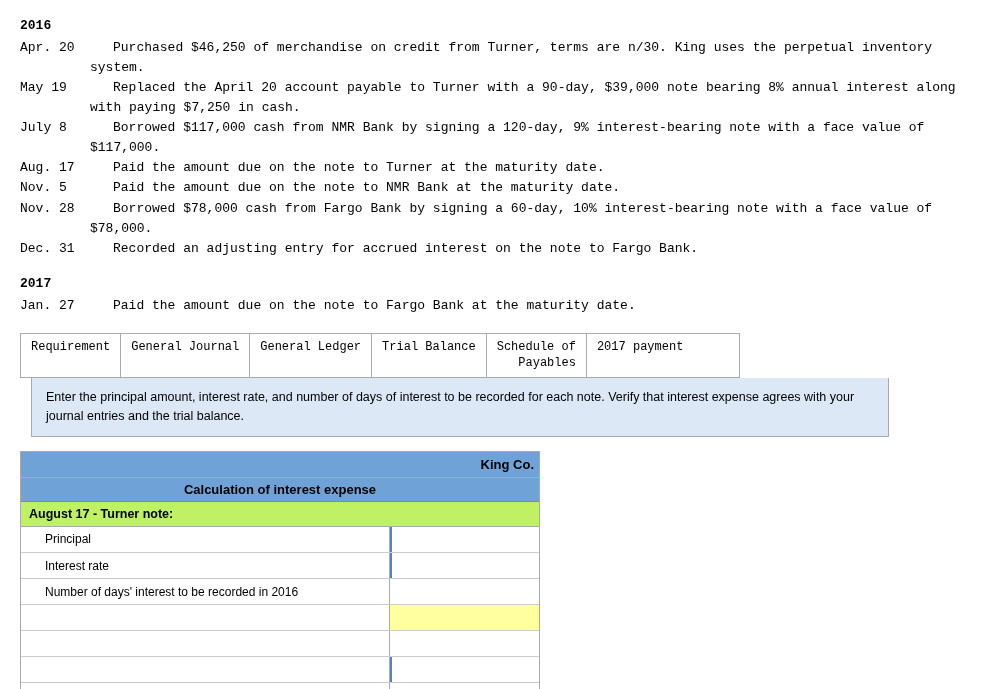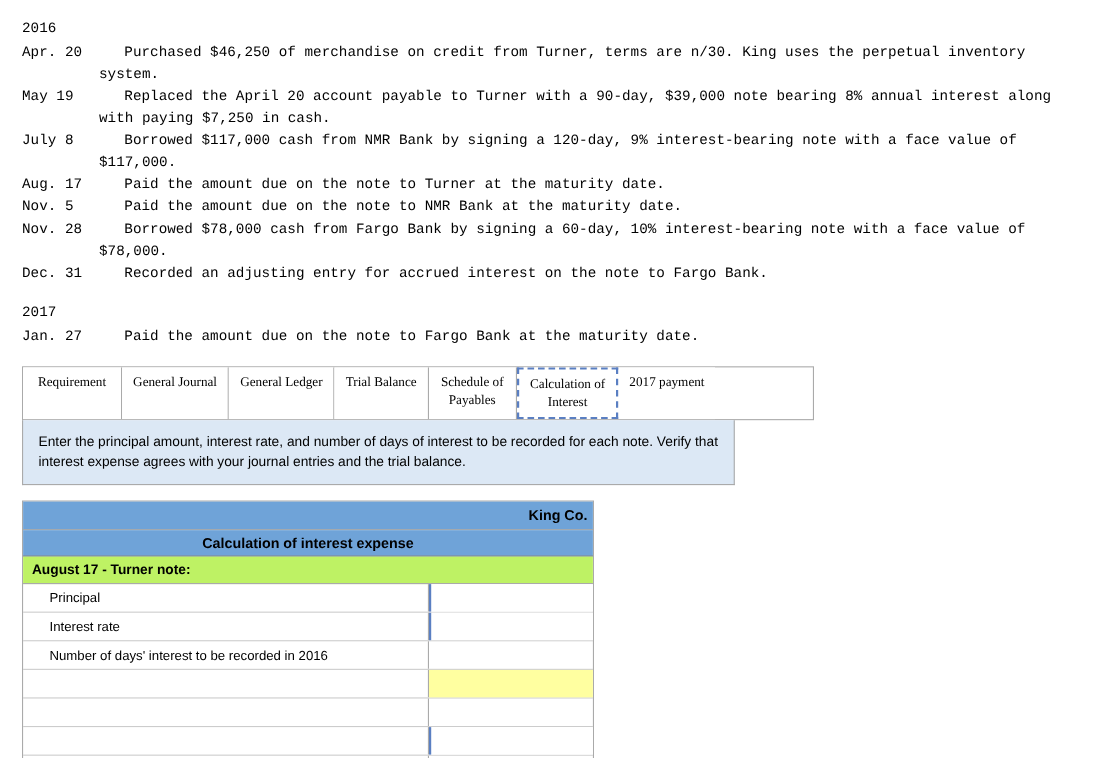--- a/index.html
+++ b/index.html
@@ -12,21 +12,21 @@
       min-height: 689px;
       padding: 16px 20px;
     }
 
     .narrative-section {
       margin-bottom: 16px;
       line-height: 1.5;
     }
 
     .year-label {
-      font-weight: normal;
+      font-weight: bold;
       margin-bottom: 2px;
     }
 
     .narrative-row {
       display: flex;
       margin-bottom: 1px;
       gap: 23px;
     }
 
     .narrative-date {
@@ -48,22 +48,22 @@
       border: 1px solid #aaa;
       margin-bottom: 0;
       width: 720px;
       margin-top: 18px;
     }
 
     .tab {
       border-right: 1px solid #aaa;
       padding: 6px 10px;
       font-size: 12px;
-      font-family: Liberation Serif, serif;
-      text-align: center;
+      font-family: Liberation Mono, monospace;
+      text-align: right;
       cursor: pointer;
       background: #fff;
       min-width: 80px;
       line-height: 1.3;
     }
 
     .tab:last-child {
       border-right: none;
     }
 
@@ -80,22 +80,23 @@
     }
 
     
     .instruction-box {
       background: #dce8f5;
       border: 1px solid #aaa;
       border-top: none;
       padding: 10px 14px;
       font-family: Arial, sans-serif;
       font-size: 12.5px;
-      width: 648px;
+      width: 858px;
       line-height: 1.5;
+      margin-left: 11px;
     }
 
     
     .table-section {
       margin-top: 14px;
       width: 520px;
       border: 1px solid #aaa;
     }
 
     .table-header-company {
@@ -241,23 +242,20 @@
   </div>
   <div class="tab">
     <span>General Ledger</span>
   </div>
   <div class="tab">
     <span>Trial Balance</span>
   </div>
   <div class="tab">
     <span>Schedule of<br>Payables</span>
   </div>
-  <div class="tab active">
-    <span>Calculation of<br>Interest</span>
-  </div>
   <div class="tab">
     <span>2017 payment</span>
   </div>
 </div>
 
 <div class="instruction-box">
   <span>Enter the principal amount, interest rate, and number of days of interest to be recorded for each note.  Verify that interest expense agrees with your journal entries and the trial balance.</span>
 </div>
 
 <div class="table-section">

